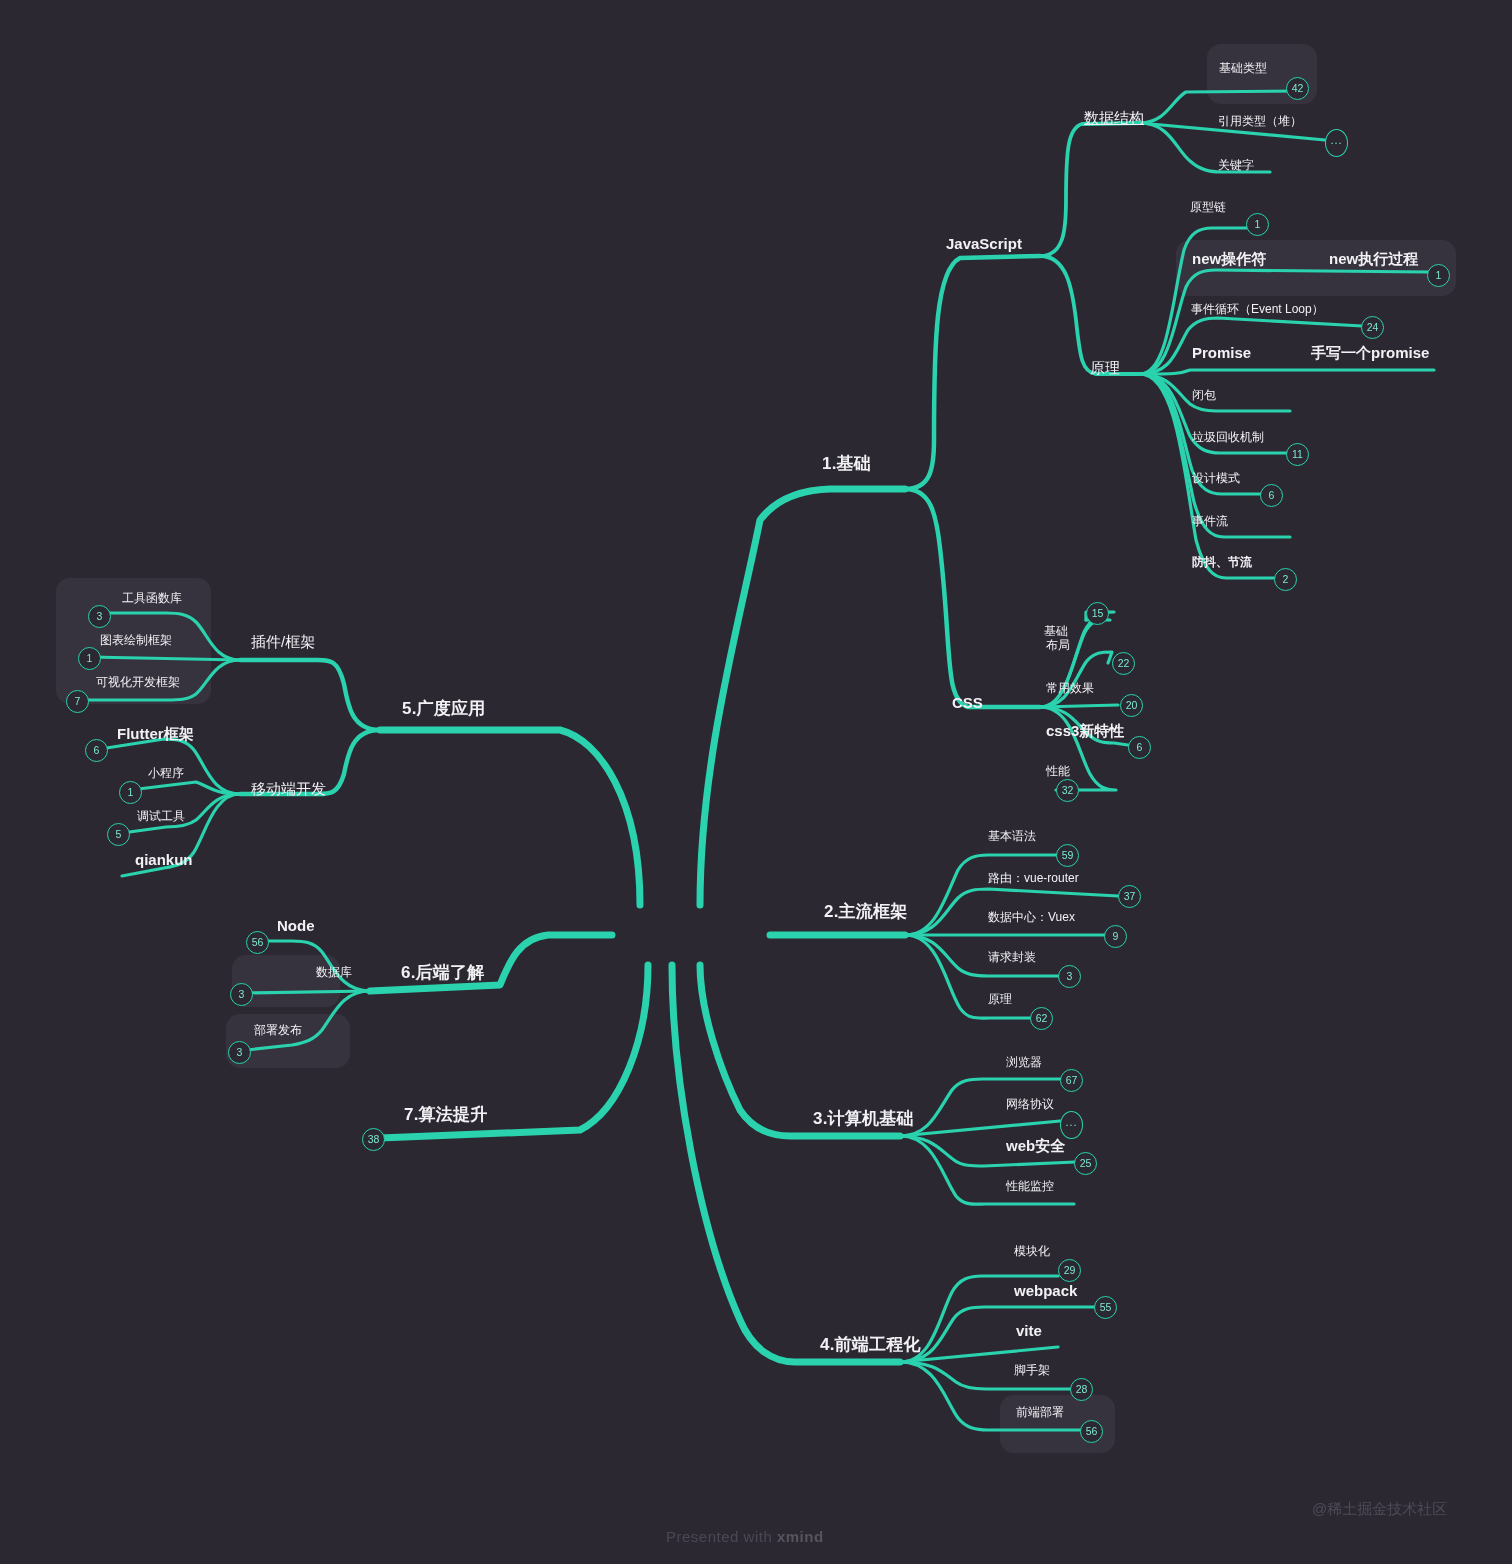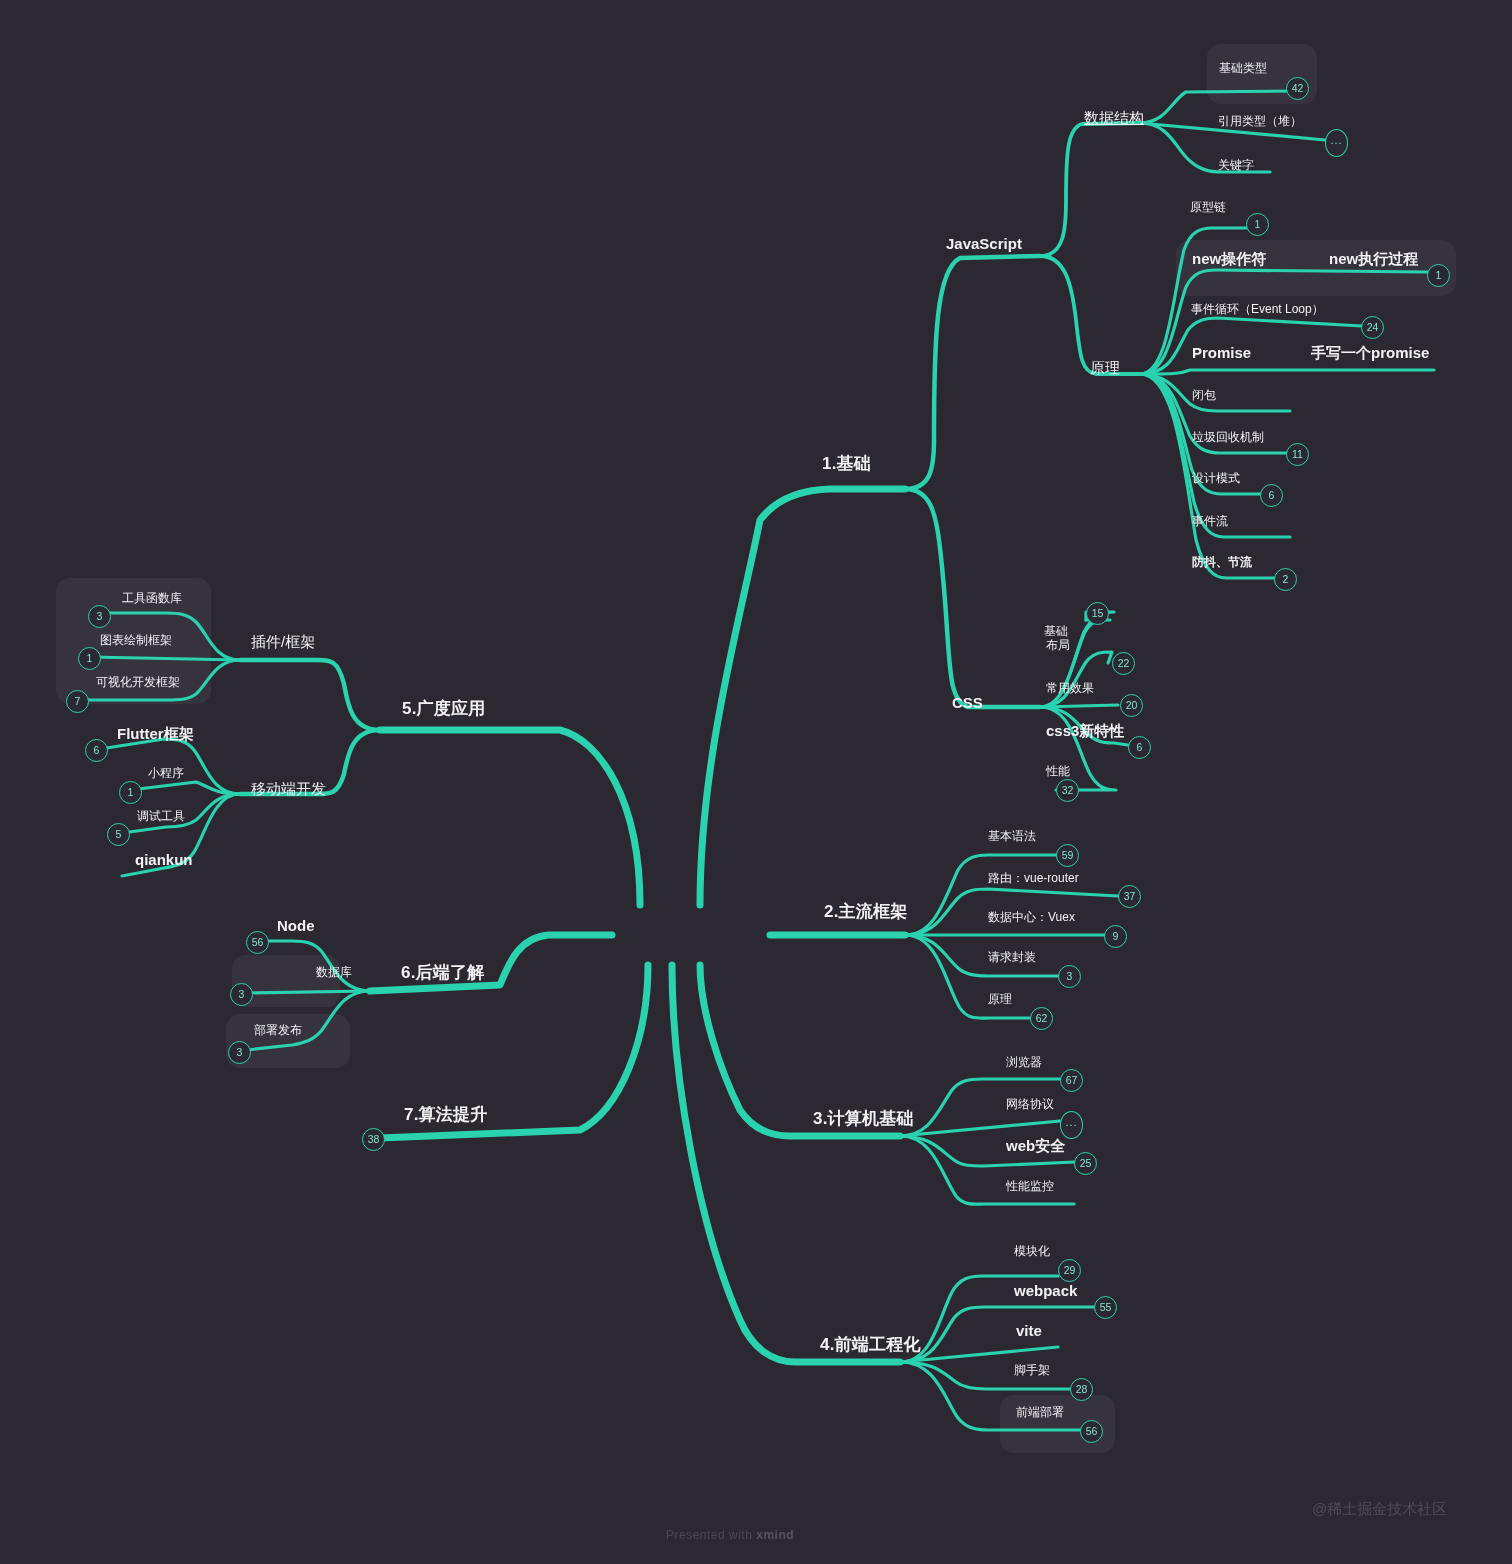--- a/index.html
+++ b/index.html
@@ -82,21 +82,21 @@
     align-items: center;
     justify-content: center;
     color: #1d1b22;
     font-size: 26px;
     font-weight: 700;
     letter-spacing: 1px;
   }
   .watermark {
     position: absolute;
     color: #4b4755;
-    font-size: 12px;
+    font-size: 15px;
     letter-spacing: .5px;
   }
   .watermark b { color: #58535f; }
   .wm-right {
     position: absolute;
     color: #4e4a58;
     font-size: 15px;
   }
 </style>
 </head>

